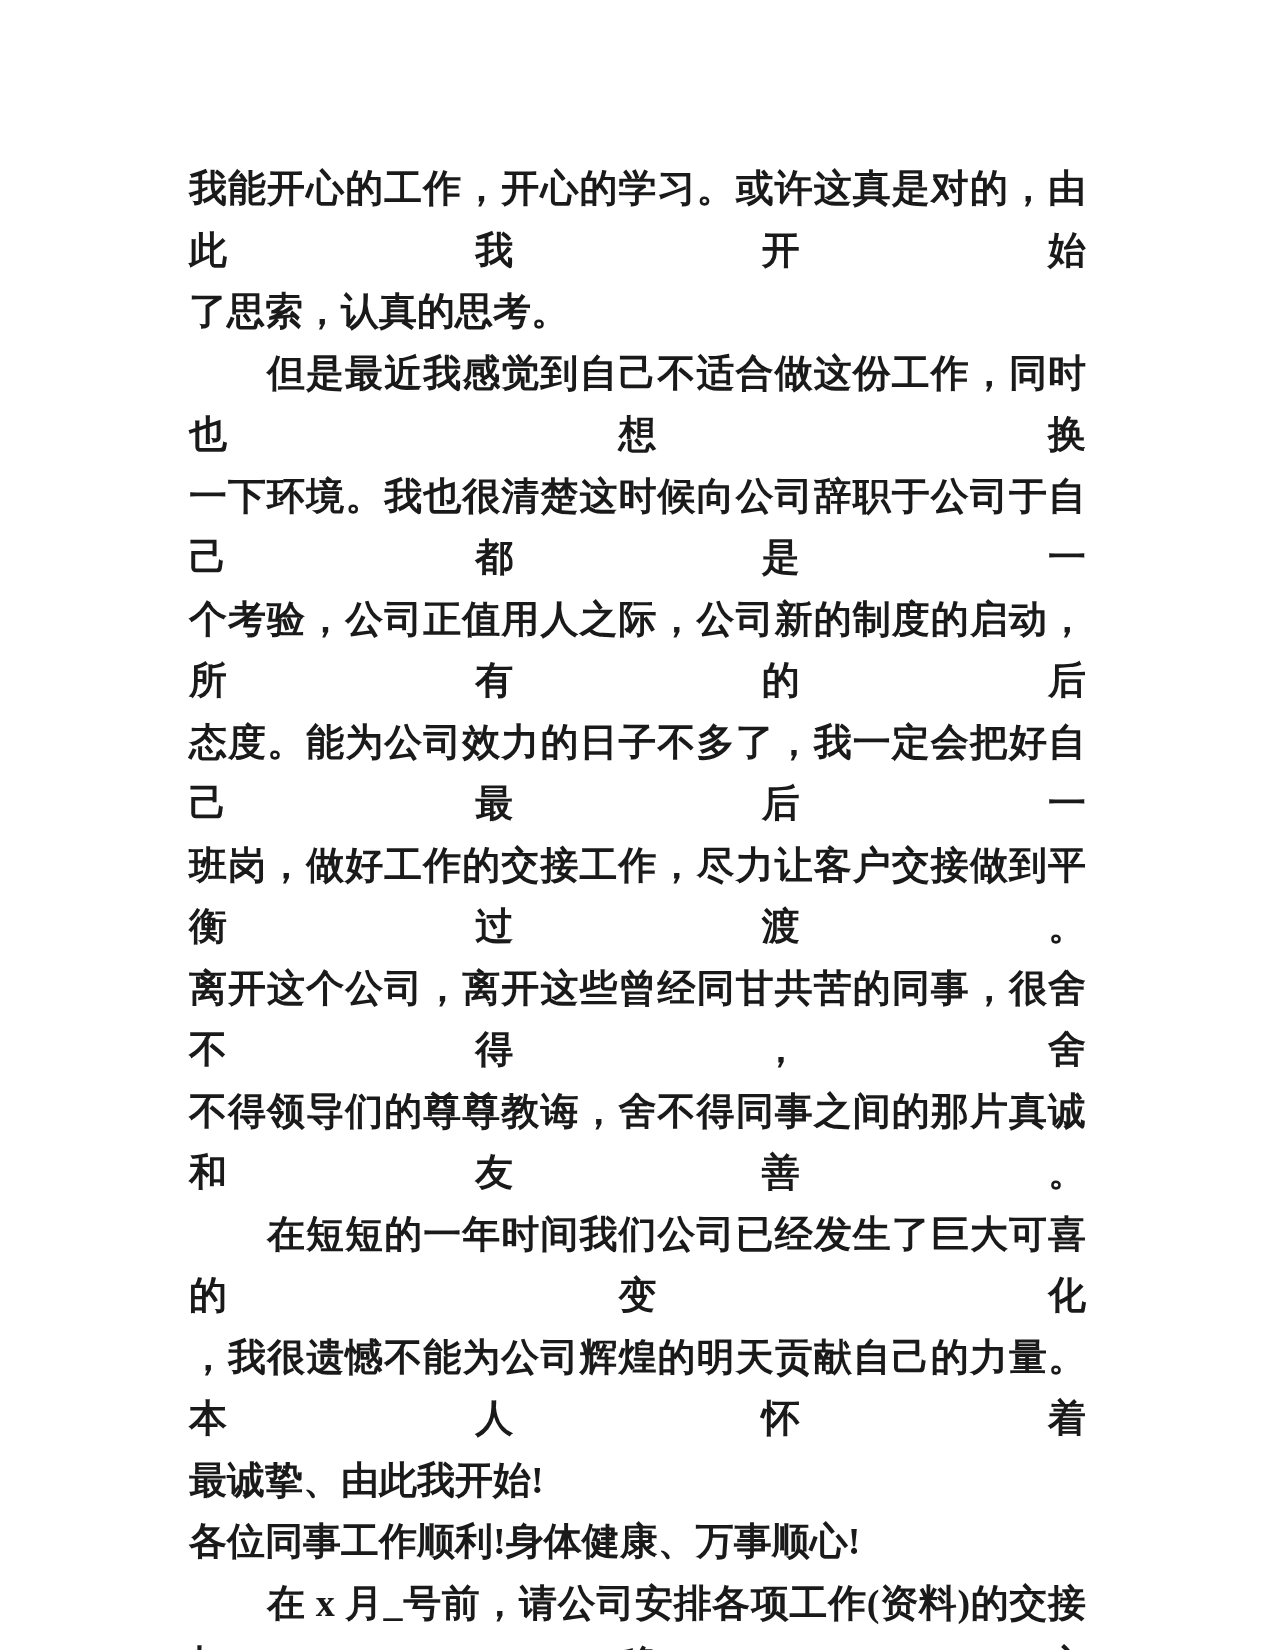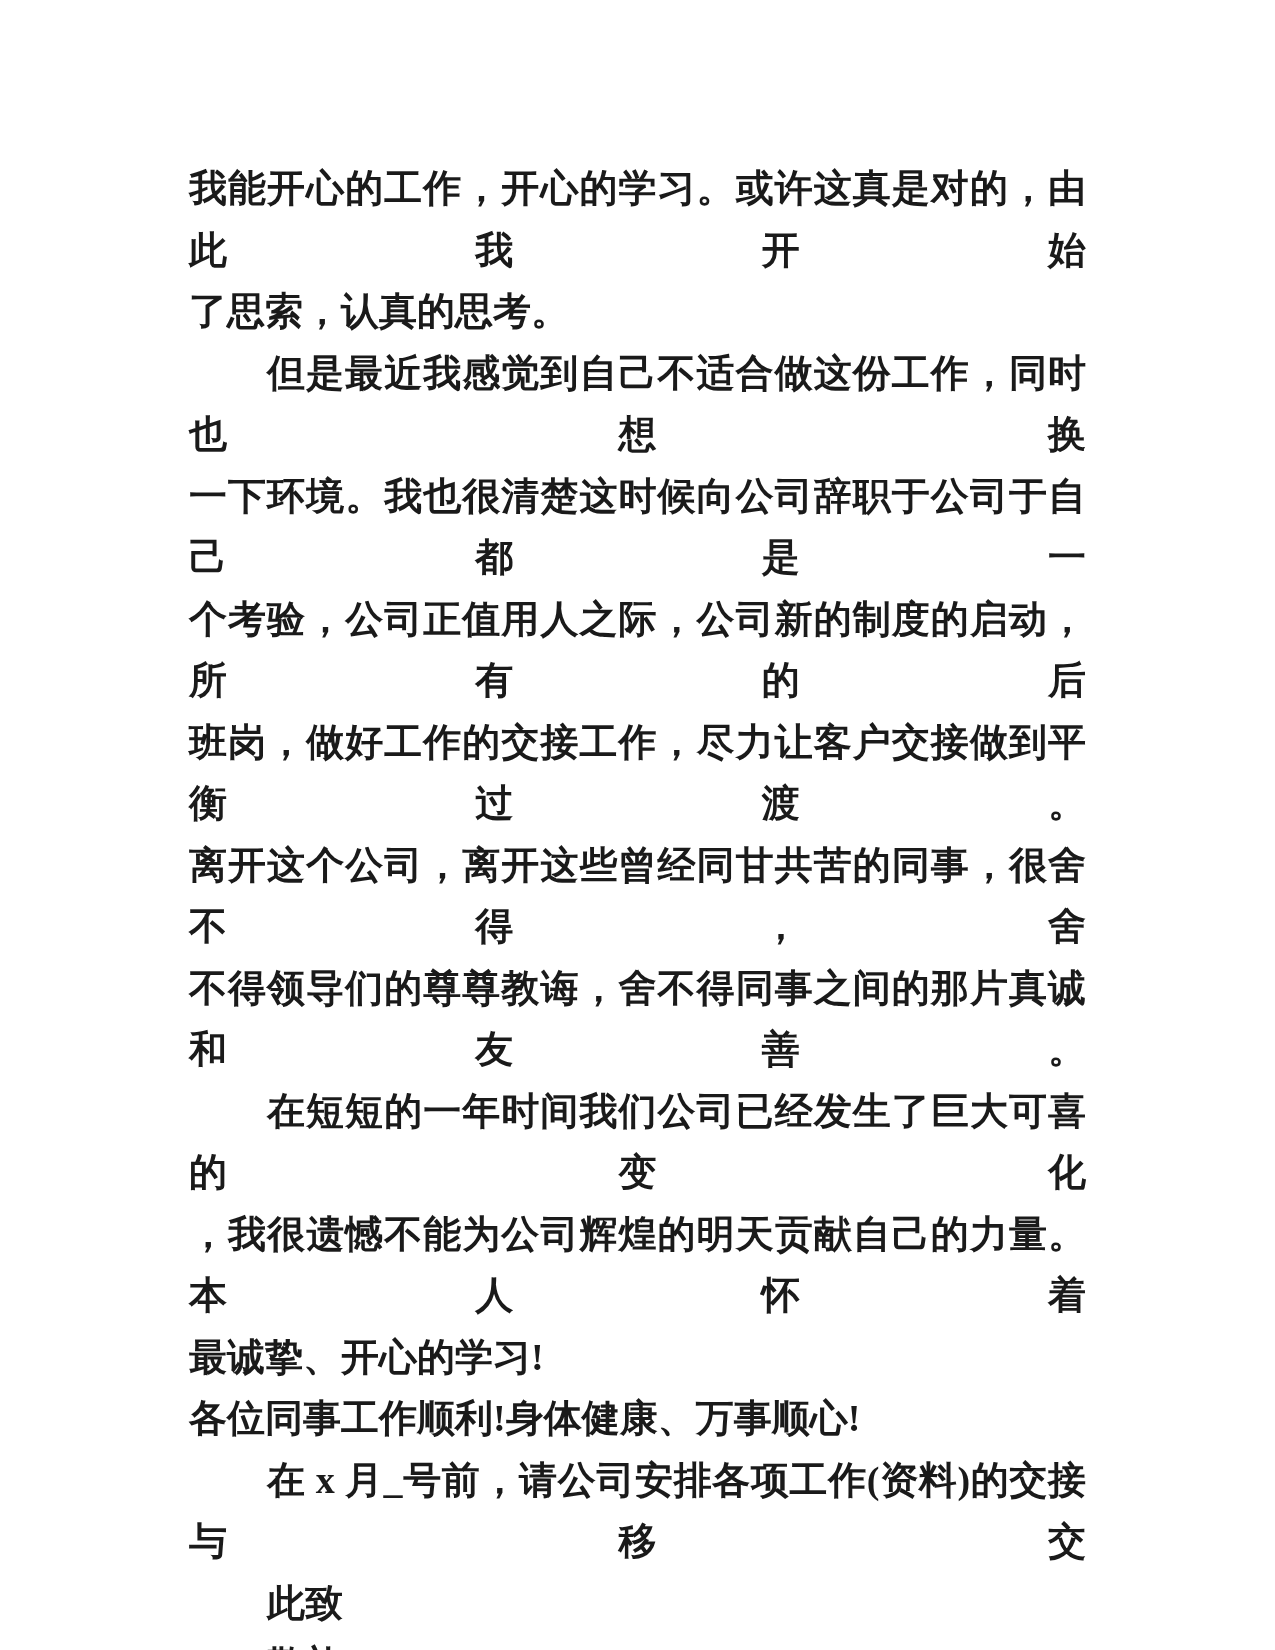--- a/index.html
+++ b/index.html
@@ -44,25 +44,26 @@
 </head>
 <body>
 
 <div class="page">
   <div class="doc-body" id="doc-body">
       <div class="doc-line flush">我能开心的工作，开心的学习。或许这真是对的，由此我开始</div>
       <div class="doc-line">了思索，认真的思考。</div>
       <div class="doc-line indent flush">但是最近我感觉到自己不适合做这份工作，同时也想换</div>
       <div class="doc-line flush">一下环境。我也很清楚这时候向公司辞职于公司于自己都是一</div>
       <div class="doc-line flush">个考验，公司正值用人之际，公司新的制度的启动，所有的后</div>
+      <div class="doc-line flush">态度。能为公司效力的日子不多了，我一定会把好自己最后一</div>
       <div class="doc-line flush">班岗，做好工作的交接工作，尽力让客户交接做到平衡过渡。</div>
       <div class="doc-line flush">离开这个公司，离开这些曾经同甘共苦的同事，很舍不得，舍</div>
       <div class="doc-line flush">不得领导们的尊尊教诲，舍不得同事之间的那片真诚和友善。</div>
       <div class="doc-line indent flush">在短短的一年时间我们公司已经发生了巨大可喜的变化</div>
       <div class="doc-line flush">，我很遗憾不能为公司辉煌的明天贡献自己的力量。本人怀着</div>
-      <div class="doc-line">最诚挚、开心的学习!</div>
+      <div class="doc-line">最诚挚、由此我开始!</div>
       <div class="doc-line">各位同事工作顺利!身体健康、万事顺心!</div>
       <div class="doc-line indent flush">在 x 月_号前，请公司安排各项工作(资料)的交接与移交</div>
       <div class="doc-line indent">此致</div>
       <div class="doc-line indent">敬礼!</div>
       <div class="doc-line indent">辞职人：_x</div>
     </div>
 </div>
 
 </body></html>

